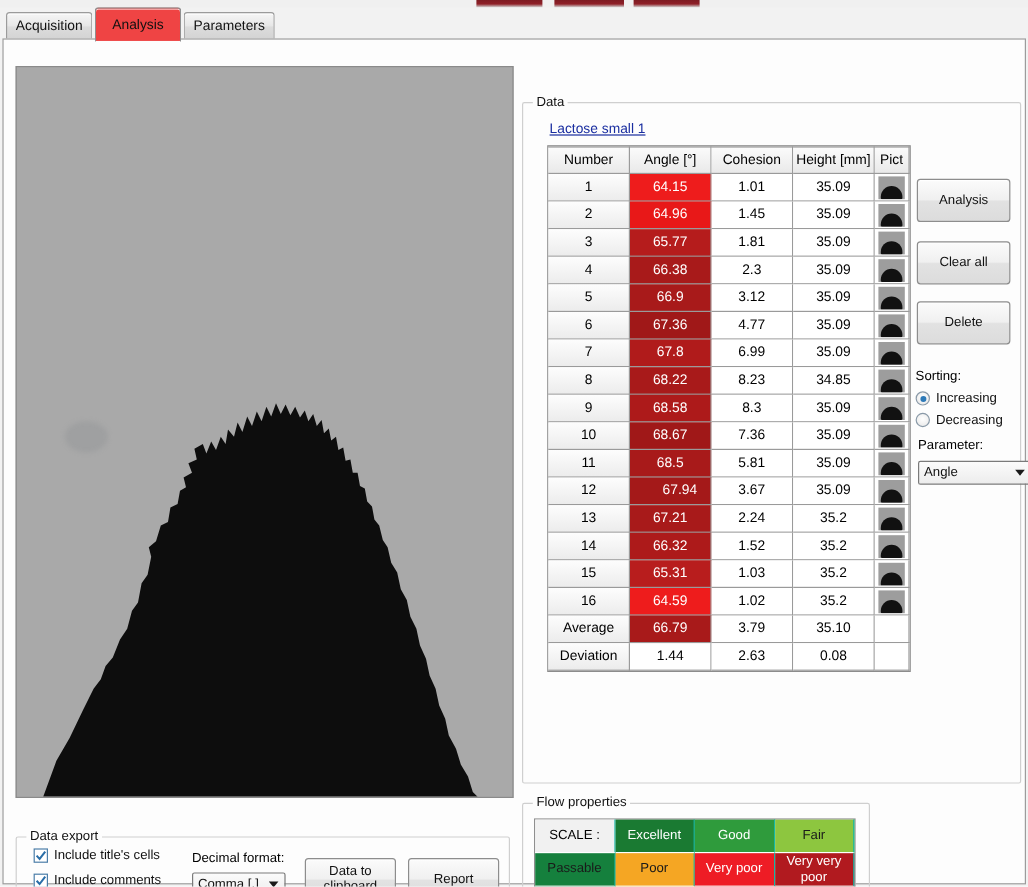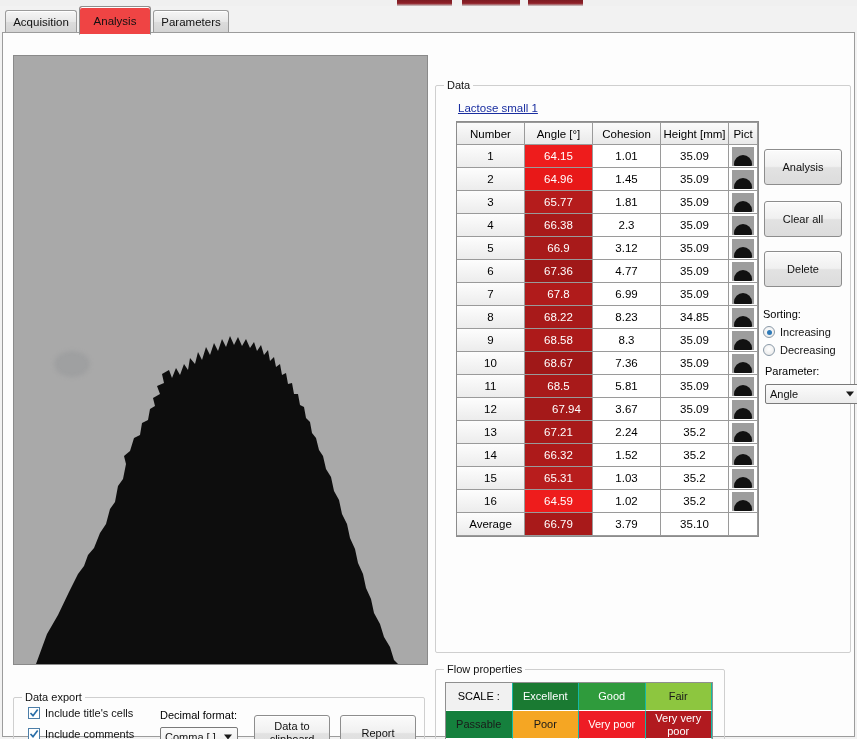--- a/index.html
+++ b/index.html
@@ -454,20 +454,27 @@
                 </span>
               </td>
             </tr>
             <tr>
               <td class="lbl">Average</td>
               <td class="angle" style="background: rgb(168, 26, 26);">66.79</td>
               <td class="plain">3.79</td>
               <td class="plain">35.10</td>
               <td class="plain"></td>
             </tr>
+            <tr>
+              <td class="lbl">Deviation</td>
+              <td class="plain">1.44</td>
+              <td class="plain">2.63</td>
+              <td class="plain">0.08</td>
+              <td class="plain"></td>
+            </tr>
           </tbody>
       </table>
     </div>
 
     <div class="btn" style="left:761px; top:116px; width:78px; height:36px;">
       <span>Analysis</span>
     </div>
     <div class="btn" style="left:761px; top:168px; width:78px; height:36px;">
       <span>Clear all</span>
     </div>

